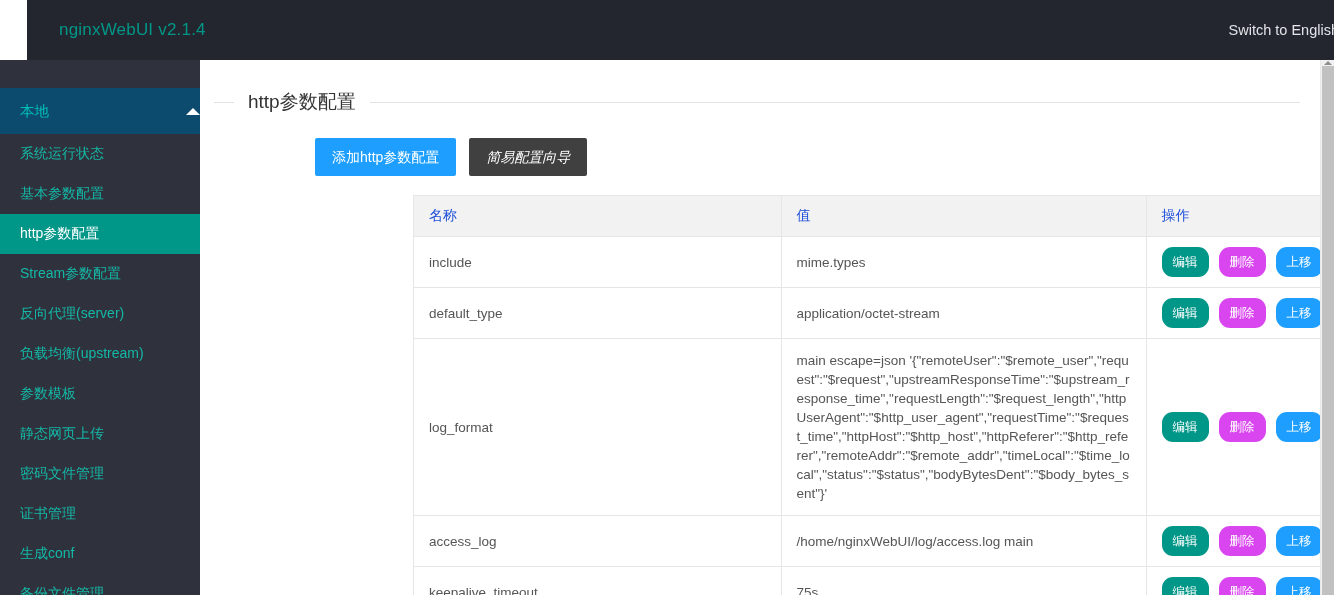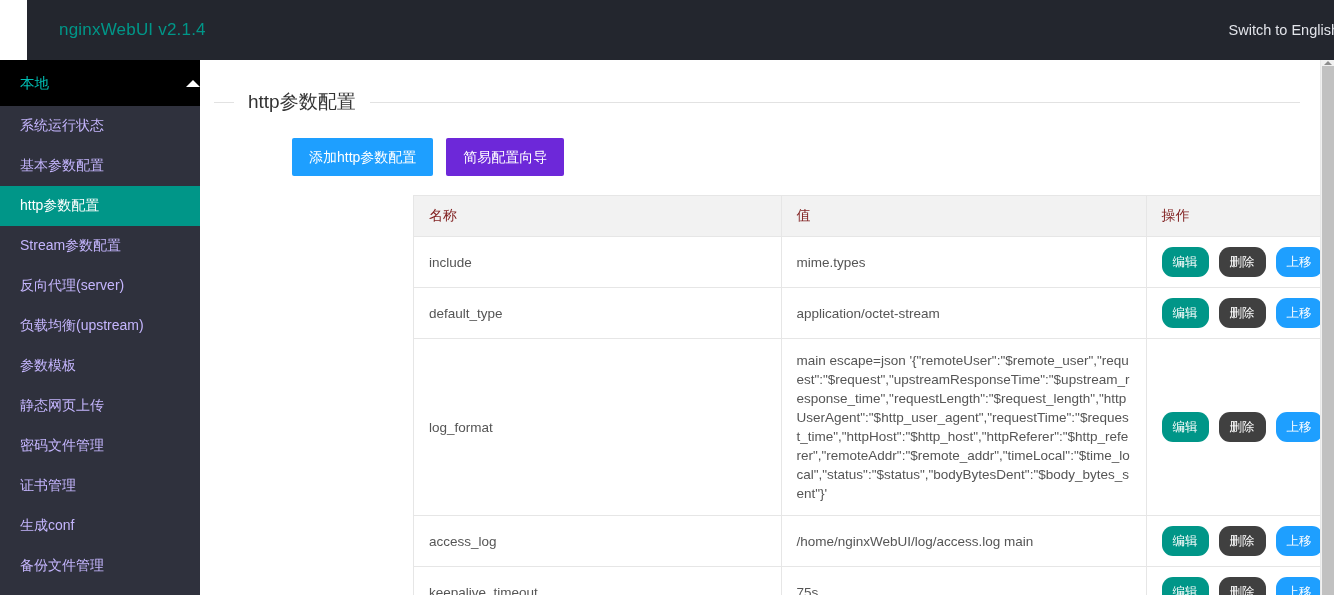--- a/index.html
+++ b/index.html
@@ -43,41 +43,42 @@
 
   
   #sidebar {
     position: absolute; top: 60px; left: 0;
     width: 200px; height: 535px;
     background: #2f313d;
     overflow: hidden;
   }
   #side-group-head {
     height: 46px;
-    background: #000000;
+    background: #0c4a6e;
     display: flex; align-items: center;
     padding: 0 0 0 20px;
     cursor: pointer;
+    margin-top: 28px;
   }
   #side-group-head .label {
     color: #00c0b5;
     font-size: 14.5px;
   }
   #caret-up {
     margin-left: auto;
     width: 0; height: 0;
     border-left: 7px solid transparent;
     border-right: 7px solid transparent;
     border-bottom: 7px solid #ffffff;
   }
   .side-item {
     height: 40px;
     display: flex; align-items: center;
     padding-left: 20px;
-    color: #c4b5fd;
+    color: #14b8a6;
     font-size: 14px;
     cursor: pointer;
     white-space: nowrap;
   }
   .side-item.active {
     background: #009688;
     color: #ffffff;
   }
 
   
@@ -99,51 +100,51 @@
   #page-title {
     font-size: 19px; color: #333;
     padding: 0 14px;
     white-space: nowrap;
   }
   #title-rule-right {
     flex: 1; height: 1px; background: #e2e2e2;
   }
 
   #btn-row {
-    margin: 16px 0 0 92px;
+    margin: 16px 0 0 115px;
     display: flex; gap: 13px;
   }
   .top-btn {
     height: 38px;
     padding: 0 17px;
     border: none;
     border-radius: 2px;
     color: #fff;
     font-size: 14px;
     font-family: inherit;
     cursor: pointer;
     line-height: 38px;
     white-space: nowrap;
   }
   .top-btn.blue  { background: #1E9FFF; }
-  .top-btn.teal  { background: #6d28d9; }
+  .top-btn.teal  { background: #404040; font-style: italic; }
 
   
   #table-wrap {
     margin: 19px 0 0 213px;
     width: 1100px;
     border: 1px solid #e6e6e6;
     border-bottom: none;
   }
   table { border-collapse: collapse; width: 1100px; table-layout: fixed; }
   thead th {
     background: #f2f2f2;
     font-weight: normal;
     font-size: 14px;
-    color: #7f1d1d;
+    color: #1d4ed8;
     text-align: left;
     padding: 11px 15px;
     border-right: 1px solid #e6e6e6;
     border-bottom: 1px solid #e6e6e6;
   }
   thead th:last-child { border-right: none; }
   tbody td {
     font-size: 13.5px;
     color: #555;
     padding: 12px 15px;
@@ -167,21 +168,21 @@
     border: none;
     border-radius: 11px;
     color: #fff;
     font-size: 12.5px;
     font-family: inherit;
     cursor: pointer;
     line-height: 30px;
     white-space: nowrap;
   }
   .op-btn.edit   { background: #009688; }
-  .op-btn.delete { background: #404040; }
+  .op-btn.delete { background: #d946ef; }
   .op-btn.up     { background: #1E9FFF; }
 
   
   #vscroll-track {
     position: absolute; top: 60px; right: 0;
     width: 14px; height: 535px;
     background: #f1f1f1;
     border-left: 1px solid #e8e8e8;
   }
   #vscroll-thumb {

